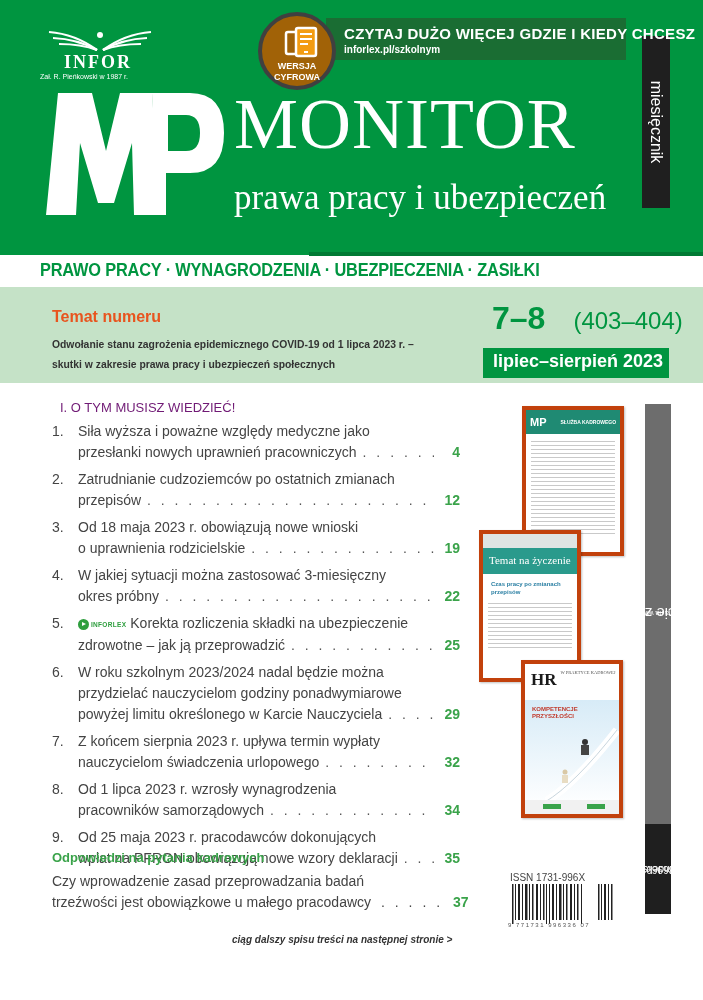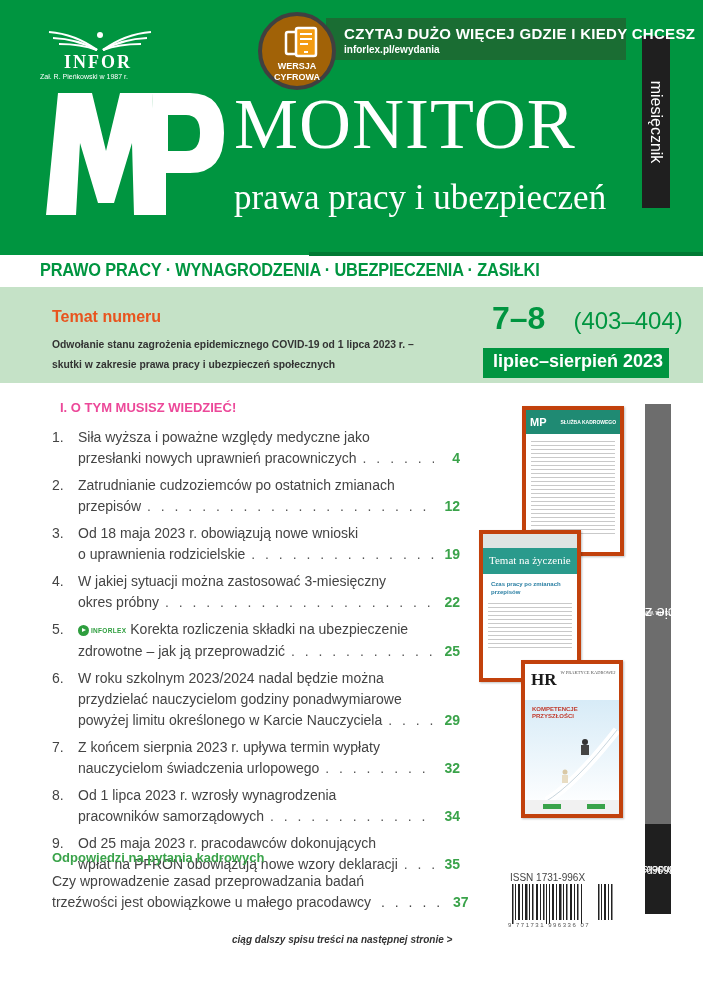--- a/index.html
+++ b/index.html
@@ -39,21 +39,21 @@
   .theme-label { position: absolute; left: 52px; top: 308px; font-size: 16px; font-weight: bold; color: #e8541e; text-align: right; }
   .theme-desc { position: absolute; left: 52px; top: 334px; width: 430px; font-size: 11.5px; font-weight: bold; color: #333; line-height: 20px; transform: scaleX(0.9); transform-origin: left; }
 
   .issue-number { position: absolute; left: 492px; top: 300px; white-space: nowrap; color: #009540; }
   .issue-number .issue-main { font-size: 32px; font-weight: bold; }
   .issue-number .issue-sub { font-size: 24px; font-weight: normal; margin-left: 28px; }
   .issue-date { position: absolute; left: 483px; top: 348px; width: 186px; height: 30px; background: #009540; color: #fff; font-size: 18px; font-weight: bold; padding: 3px 0 0 10px; white-space: nowrap; }
 
   
   .toc { position: absolute; left: 50px; top: 400px; width: 410px; }
-  .toc-section { font-size: 13px; font-weight: bold; color: #ec4899; margin-left: 10px; margin-bottom: 12px; }
+  .toc-section { font-size: 13px; font-weight: normal; color: #701a75; margin-left: 10px; margin-bottom: 6px; }
   .toc-item { position: relative; font-size: 14px; color: #444; line-height: 21px; margin-bottom: 6px; padding-left: 28px; }
   .toc-item .num { position: absolute; left: 2px; top: 0; }
   .toc-item .line { display: block; white-space: nowrap; }
   .toc-item .last { display: flex; align-items: baseline; white-space: nowrap; }
   .toc-item .dots { flex: 1; overflow: hidden; margin: 0 6px; letter-spacing: 3px; color: #555; }
   .toc-item .dots::before { content: ". . . . . . . . . . . . . . . . . . . . . . . . . . . . . . . . . . . . . . . . . . . . ."; }
   .toc-item .page { font-weight: bold; color: #3aa34a; min-width: 20px; text-align: right; }
   .inforlex-badge { display: inline-flex; align-items: center; margin-right: 4px; vertical-align: middle; }
   .inforlex-badge .play { width: 11px; height: 11px; border-radius: 50%; background: #2e9e3e; position: relative; display: inline-block; }
   .inforlex-badge .play::after { content: ""; position: absolute; left: 4px; top: 3px; border-left: 4px solid #fff; border-top: 2.5px solid transparent; border-bottom: 2.5px solid transparent; }
@@ -124,21 +124,21 @@
   <svg class="mp-logo" viewBox="0 0 185 122">
     <polygon fill="#fff" points="6,122 18,0 52,0 66,58 80,0 112,0 120,122 94,122 92,50 74,110 58,110 40,50 36,122"></polygon>
     <path fill="#fff" d="M112 0 H150 Q184 0 184 40 Q184 80 150 80 H126 V122 H116 Z M128 22 V58 H146 Q160 58 160 40 Q160 22 146 22 Z"></path>
   </svg>
 
   <div class="monitor-title">MONITOR</div>
   <div class="monitor-sub">prawa pracy i ubezpieczeń</div>
 
   <div class="promo-box">
     <div class="promo-line1">CZYTAJ DUŻO WIĘCEJ GDZIE I KIEDY CHCESZ</div>
-    <div class="promo-line2">inforlex.pl/ewydania</div>
+    <div class="promo-line2">inforlex.pl/szkolnym</div>
   </div>
   <div class="digital-badge">
     <svg class="tablet-icon" viewBox="0 0 34 32">
       <rect x="2" y="6" width="14" height="22" rx="2" fill="none" stroke="#fff" stroke-width="2.5"></rect>
       <rect x="12" y="2" width="20" height="28" rx="2" fill="#f39c12" stroke="#fff" stroke-width="2.5"></rect>
       <rect x="16" y="7" width="12" height="2" fill="#fff"></rect>
         <rect x="16" y="12" width="12" height="2" fill="#fff"></rect>
         <rect x="16" y="17" width="8" height="2" fill="#fff"></rect>
       <rect x="20" y="25" width="4" height="2" fill="#fff"></rect>
     </svg>

